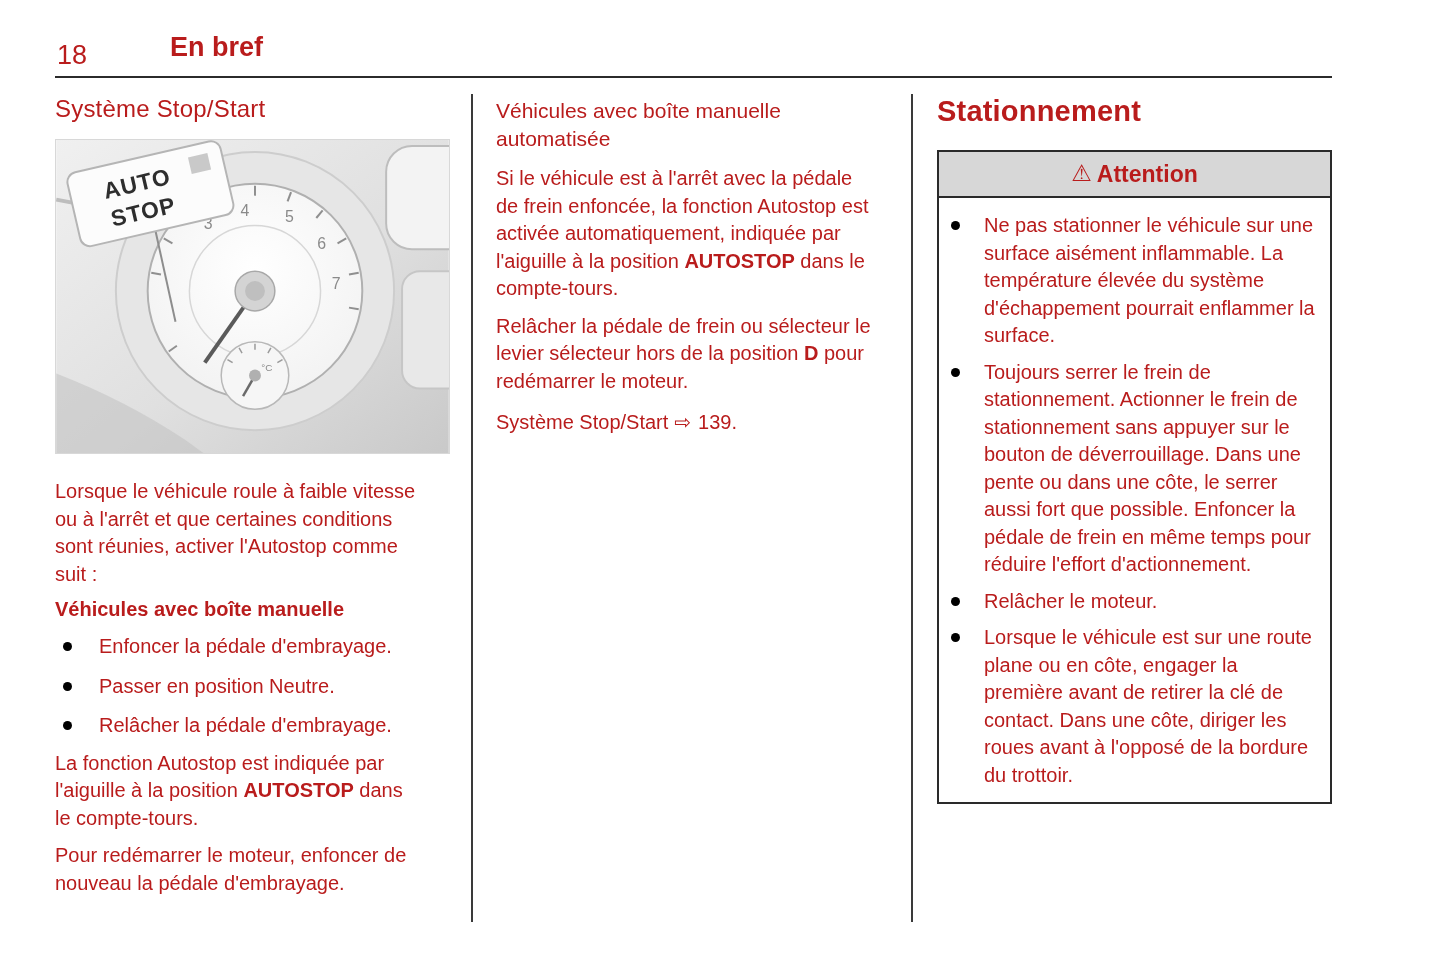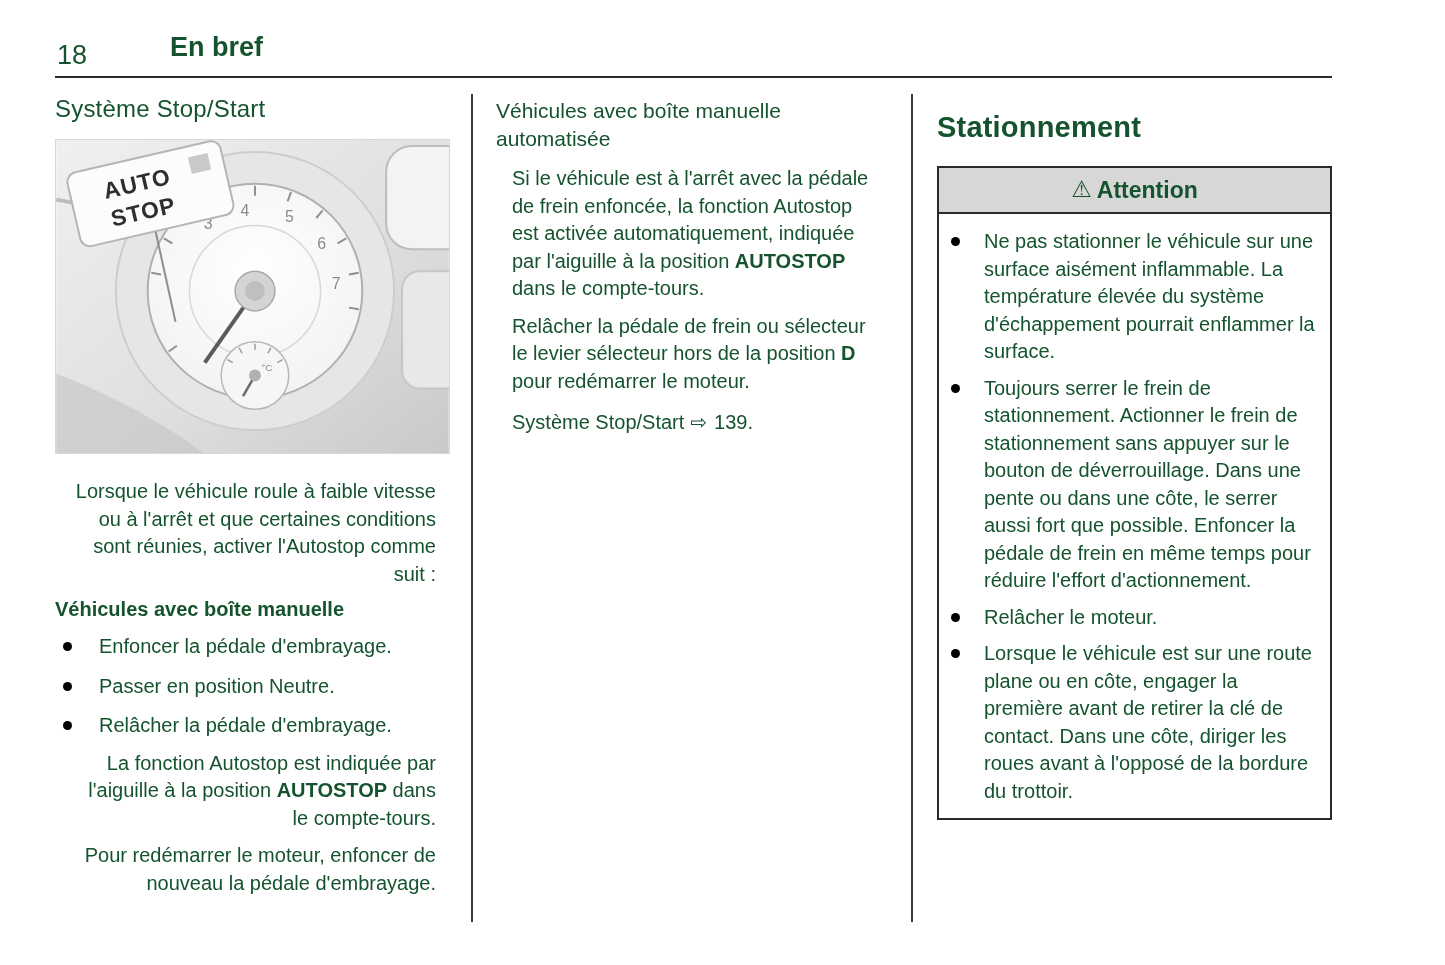--- a/index.html
+++ b/index.html
@@ -1,19 +1,19 @@
 <!DOCTYPE html>
 <html><head>
 <meta charset="utf-8">
 <style>
   * { box-sizing: border-box; }
   html,body { margin:0; padding:0; background:#ffffff; }
   .page {
     position:relative; width:1445px; height:965px; background:#ffffff;
-    font-family:"Liberation Sans", sans-serif; color:#14532d; overflow:hidden;
+    font-family:"Liberation Sans", sans-serif; color:#b91c1c; overflow:hidden;
   }
 
   
   .pg-num { position:absolute; left:57px; top:40px; font-size:27px; font-weight:400; }
   .pg-sec { position:absolute; left:170px; top:32px; font-size:27px; font-weight:700; }
   .header-rule { position:absolute; left:55px; top:76px; width:1277px; height:2px; background:#2b2b2b; }
 
   
   .vdiv { position:absolute; top:94px; height:828px; width:2px; background:#3a3a3a; }
   .vdiv1 { left:471px; }
@@ -21,24 +21,24 @@
 
   
   .col { position:absolute; top:95px; }
   .col1 { left:55px; width:400px; }
   .col2 { left:496px; width:400px; }
   .col3 { left:937px; width:395px; }
 
   .h-light { font-size:24px; font-weight:400; margin:0 0 16px; letter-spacing:.2px; }
   .h-bold  { font-size:20px; font-weight:700; margin:8px 0 10px; }
   .h-col2  { font-size:21px; line-height:28px; font-weight:400; margin:2px 0 12px; max-width:360px; }
-  .h-big   { font-size:29px; font-weight:700; margin:16px 0 22px; letter-spacing:.2px; }
-
-  .body { font-size:20px; line-height:27.5px; margin:0 16px 10px; }
-  .col1 .body { max-width:365px;text-align:right; }
+  .h-big   { font-size:29px; font-weight:700; margin:0 0 22px; letter-spacing:.2px; }
+
+  .body { font-size:20px; line-height:27.5px; margin:0 0 10px; }
+  .col1 .body { max-width:365px; }
   .col2 .body { max-width:378px; }
   .b { font-weight:700; }
 
   .cluster-figure { margin:0 0 24px; width:395px; height:315px; border:1px solid #d8d8d8; }
 
   
   .blist { list-style:none; margin:0 0 6px; padding:0; }
   .bitem { display:flex; margin:12px 0 10px; }
   .dot { flex:none; width:9px; height:9px; border-radius:50%; background:#000; margin:9px 27px 0 8px; }
   .btext { flex:1; font-size:20px; line-height:27.5px; }

